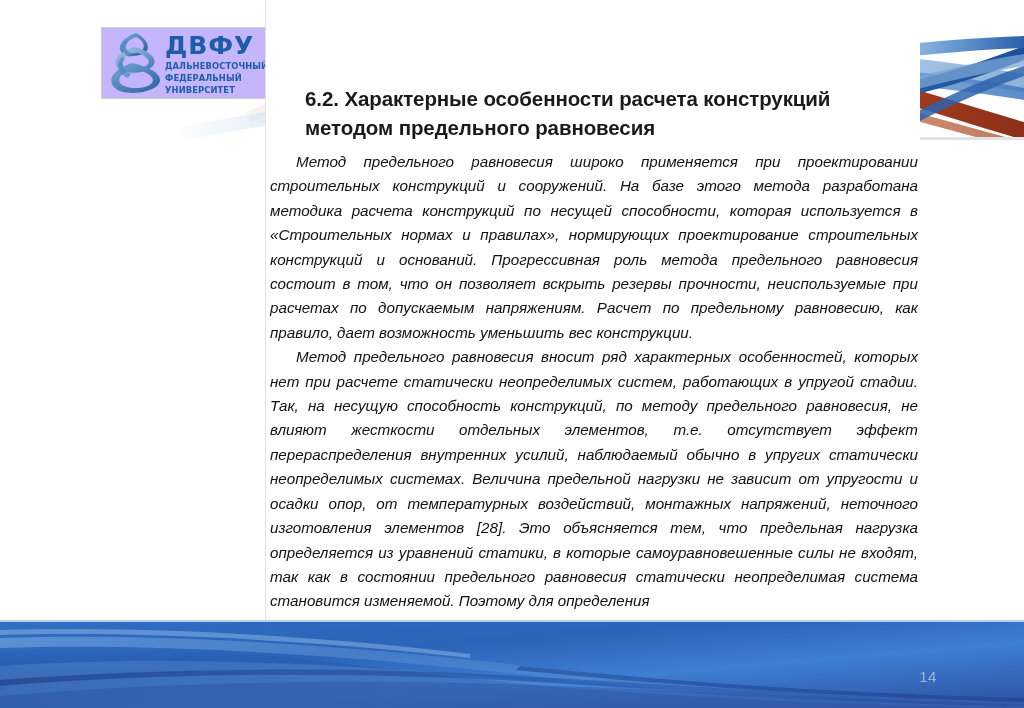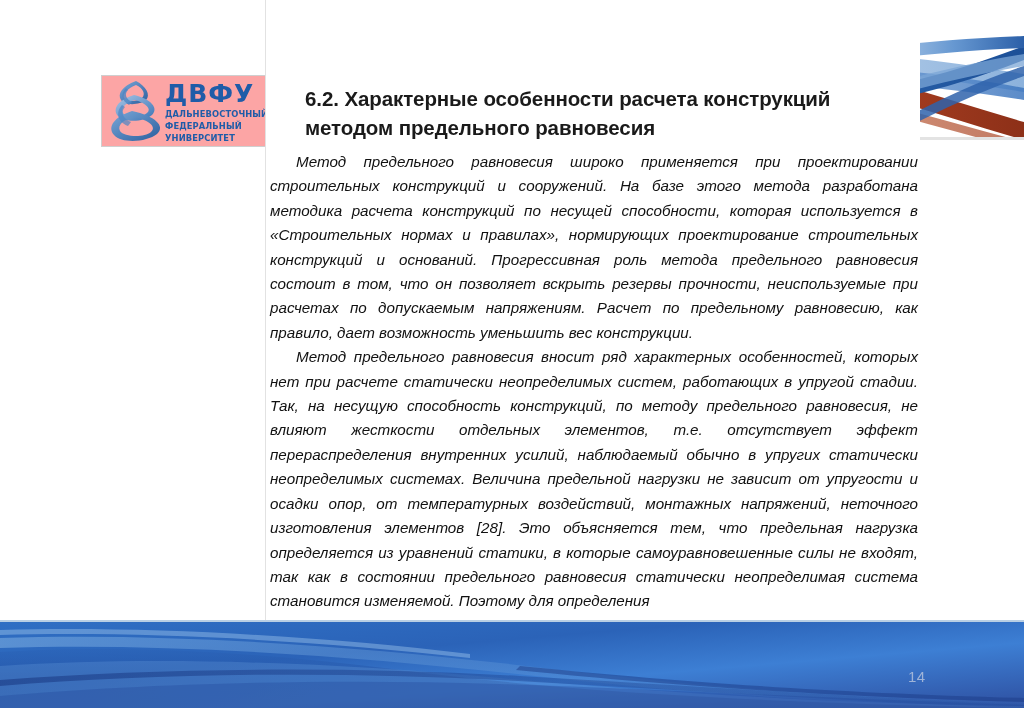--- a/index.html
+++ b/index.html
@@ -29,25 +29,24 @@
     pointer-events: none;
   }
 
   
   #logo-box {
     position: absolute;
     left: 101px;
     top: 27px;
     width: 172px;
     height: 72px;
-    background: #fca5a5;
+    background: #c4b5fd;
     border: 1px solid #cfcfcf;
     box-sizing: border-box;
     overflow: hidden;
-    margin-top: 48px;
   }
   #logo-mark {
     position: absolute;
     left: 4px;
     top: 2px;
     width: 62px;
     height: 68px;
   }
   #logo-text {
     position: absolute;
@@ -158,21 +157,21 @@
     bottom: 86px;
     width: 1024px;
     height: 2px;
     background: #b9cfe4;
   }
   #page-number {
     position: absolute;
     left: 908px;
     top: 668px;
     width: 40px;
-    text-align: left;
+    text-align: center;
     font-family: "Liberation Sans", sans-serif;
     font-size: 15px;
     color: #9fb4d8;
     letter-spacing: 0.5px;
   }
 </style>
 </head>
 <body>
 
 <div id="slide">

